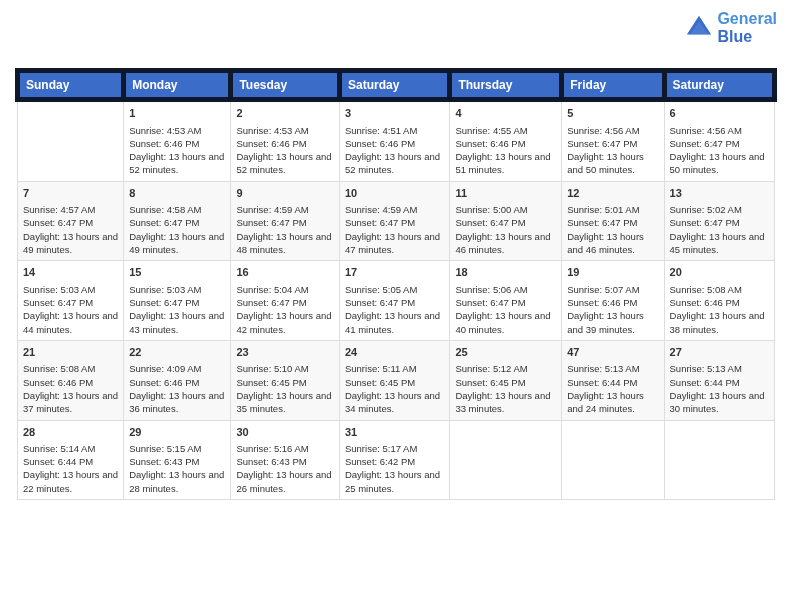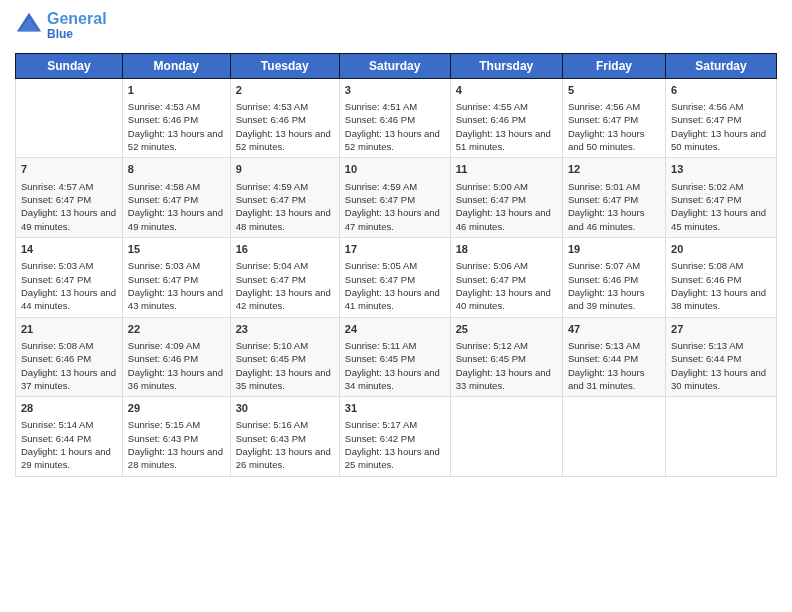--- a/index.html
+++ b/index.html
@@ -10,23 +10,23 @@
       height: 612px;
       overflow: hidden;
     }
     .container {
       width: 792px;
       height: 612px;
       padding: 10px 15px;
     }
     .header-row {
       display: flex;
-      justify-content: flex-start;
+      justify-content: flex-end;
       align-items: flex-start;
-      margin-bottom: 12px;
+      margin-bottom: 23px;
     }
     .logo {
       display: flex;
       align-items: center;
       gap: 4px;
     }
     .logo-icon {
       width: 28px;
       height: 28px;
     }
@@ -46,24 +46,24 @@
       width: 100%;
       border-collapse: collapse;
       font-size: 10px;
     }
     thead tr {
       background-color: #3a6cc8;
       color: white;
     }
     thead th {
       padding: 5px 6px;
-      text-align: center;
+      text-align: left;
       font-size: 12px;
       font-weight: bold;
-      border: 1px solid #0f172a;
+      border: 5px solid #0f172a;
     }
     tbody tr {
       border-bottom: 1px solid #ddd;
     }
     tbody td {
       padding: 4px 5px;
       border: 1px solid #ddd;
       vertical-align: top;
       font-size: 9.5px;
       line-height: 1.4;
@@ -88,21 +88,21 @@
   <div class="header-row">
     <div class="logo">
       <svg class="logo-icon" viewBox="0 0 30 30" xmlns="http://www.w3.org/2000/svg">
         <polygon points="15,2 28,22 2,22" fill="#3a6cc8"></polygon>
         <polygon points="15,8 25,22 5,22" fill="#5a8ad8" opacity="0.5"></polygon>
       </svg>
       <div>
         <div style="font-size:16px;font-weight:bold;color:#1a1a2e;line-height:1.1;">
           <span style="color:#4a90d9;">General</span>
         </div>
-        <div style="font-size:12px;font-weight:bold;color:#3a6cc8;line-height:1.1;">Blue</div>
+        <div style="font-size:16px;font-weight:bold;color:#3a6cc8;line-height:1.1;">Blue</div>
       </div>
     </div>
     <div class="title-block">
       <div class="main-title"></div>
       <div class="sub-title"></div>
     </div>
   </div>
 
   <table>
     <thead>
@@ -272,35 +272,35 @@
           <td>
             <span class="day-num">25</span>
             <div>Sunrise: 5:12 AM</div>
             <div>Sunset: 6:45 PM</div>
             <div>Daylight: 13 hours and 33 minutes.</div>
           </td>
           <td>
             <span class="day-num">47</span>
             <div>Sunrise: 5:13 AM</div>
             <div>Sunset: 6:44 PM</div>
-            <div>Daylight: 13 hours and 31 minutes.</div>
+            <div>Daylight: 13 hours and 24 minutes.</div>
           </td>
           <td>
             <span class="day-num">27</span>
             <div>Sunrise: 5:13 AM</div>
             <div>Sunset: 6:44 PM</div>
             <div>Daylight: 13 hours and 30 minutes.</div>
           </td>
         </tr>
         <tr>
           <td>
             <span class="day-num">28</span>
             <div>Sunrise: 5:14 AM</div>
             <div>Sunset: 6:44 PM</div>
-            <div>Daylight: 1 hours and 29 minutes.</div>
+            <div>Daylight: 13 hours and 22 minutes.</div>
           </td>
           <td>
             <span class="day-num">29</span>
             <div>Sunrise: 5:15 AM</div>
             <div>Sunset: 6:43 PM</div>
             <div>Daylight: 13 hours and 28 minutes.</div>
           </td>
           <td>
             <span class="day-num">30</span>
             <div>Sunrise: 5:16 AM</div>

